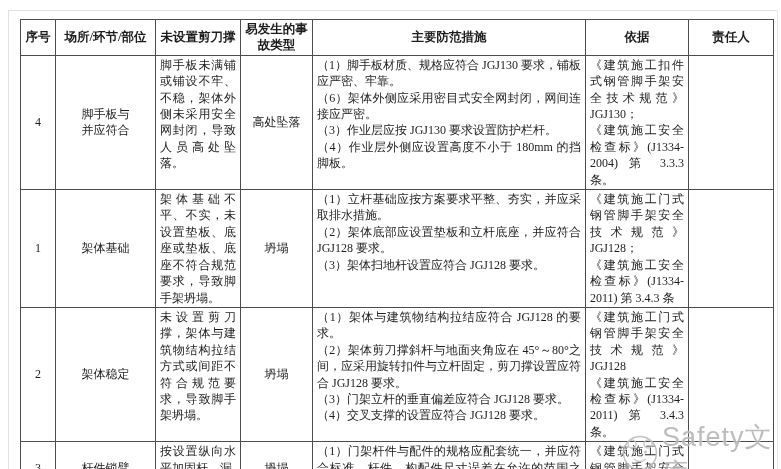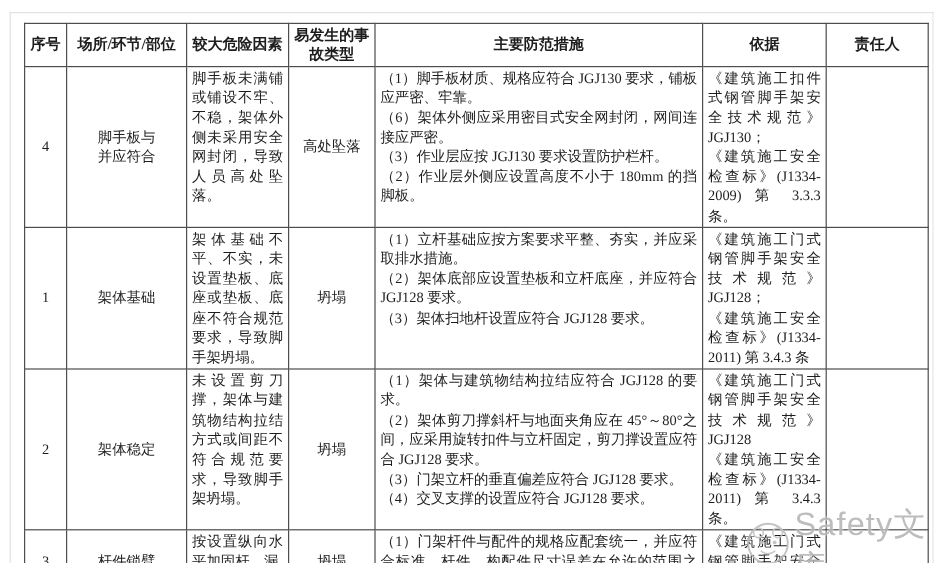--- a/index.html
+++ b/index.html
@@ -85,42 +85,42 @@
       <col style="width:72px">
         <col style="width:273px">
         <col style="width:103px">
       <col style="width:85px">
     </colgroup>
 
     <tbody>
         <tr style="height:32px">
       <th>序号</th>
       <th>场所/环节/部位</th>
-      <th>较大危险因素</th>
+      <th>未设置剪刀撑</th>
       <th>易发生的事故类型</th>
       <th>主要防范措施</th>
       <th>依据</th>
       <th>责任人</th>
     </tr>
 
     <tr style="height:118px">
       <td class="c-mid">4</td>
       <td class="c-mid c-pre">脚手板与
 并应符合</td>
       <td class="c-top c-just">脚手板未满铺或铺设不牢、不稳，架体外侧未采用安全网封闭，导致人员高处坠落。</td>
       <td class="c-mid">高处坠落</td>
       <td class="c-top c-just">
         <div class="measure-item">（1）脚手板材质、规格应符合 JGJ130 要求，铺板应严密、牢靠。</div>
         <div class="measure-item">（6）架体外侧应采用密目式安全网封闭，网间连接应严密。</div>
         <div class="measure-item">（3）作业层应按 JGJ130 要求设置防护栏杆。</div>
-        <div class="measure-item">（2）作业层外侧应设置高度不小于 180mm 的挡脚板。</div>
+        <div class="measure-item">（4）作业层外侧应设置高度不小于 180mm 的挡脚板。</div>
       </td>
       <td class="c-top c-just">
         <div class="basis-item">《建筑施工扣件式钢管脚手架安全技术规范》JGJ130；</div>
-        <div class="basis-item">《建筑施工安全检查标》(J1334-2009) 第 3.3.3 条。</div>
+        <div class="basis-item">《建筑施工安全检查标》(J1334-2004) 第 3.3.3 条。</div>
       </td>
       <td class="c-mid"></td>
     </tr>
 
 
     <tr style="height:115px">
       <td class="c-mid">1</td>
       <td class="c-mid">架体基础</td>
       <td class="c-top c-just">架体基础不平、不实，未设置垫板、底座或垫板、底座不符合规范要求，导致脚手架坍塌。</td>
       <td class="c-mid">坍塌</td>

